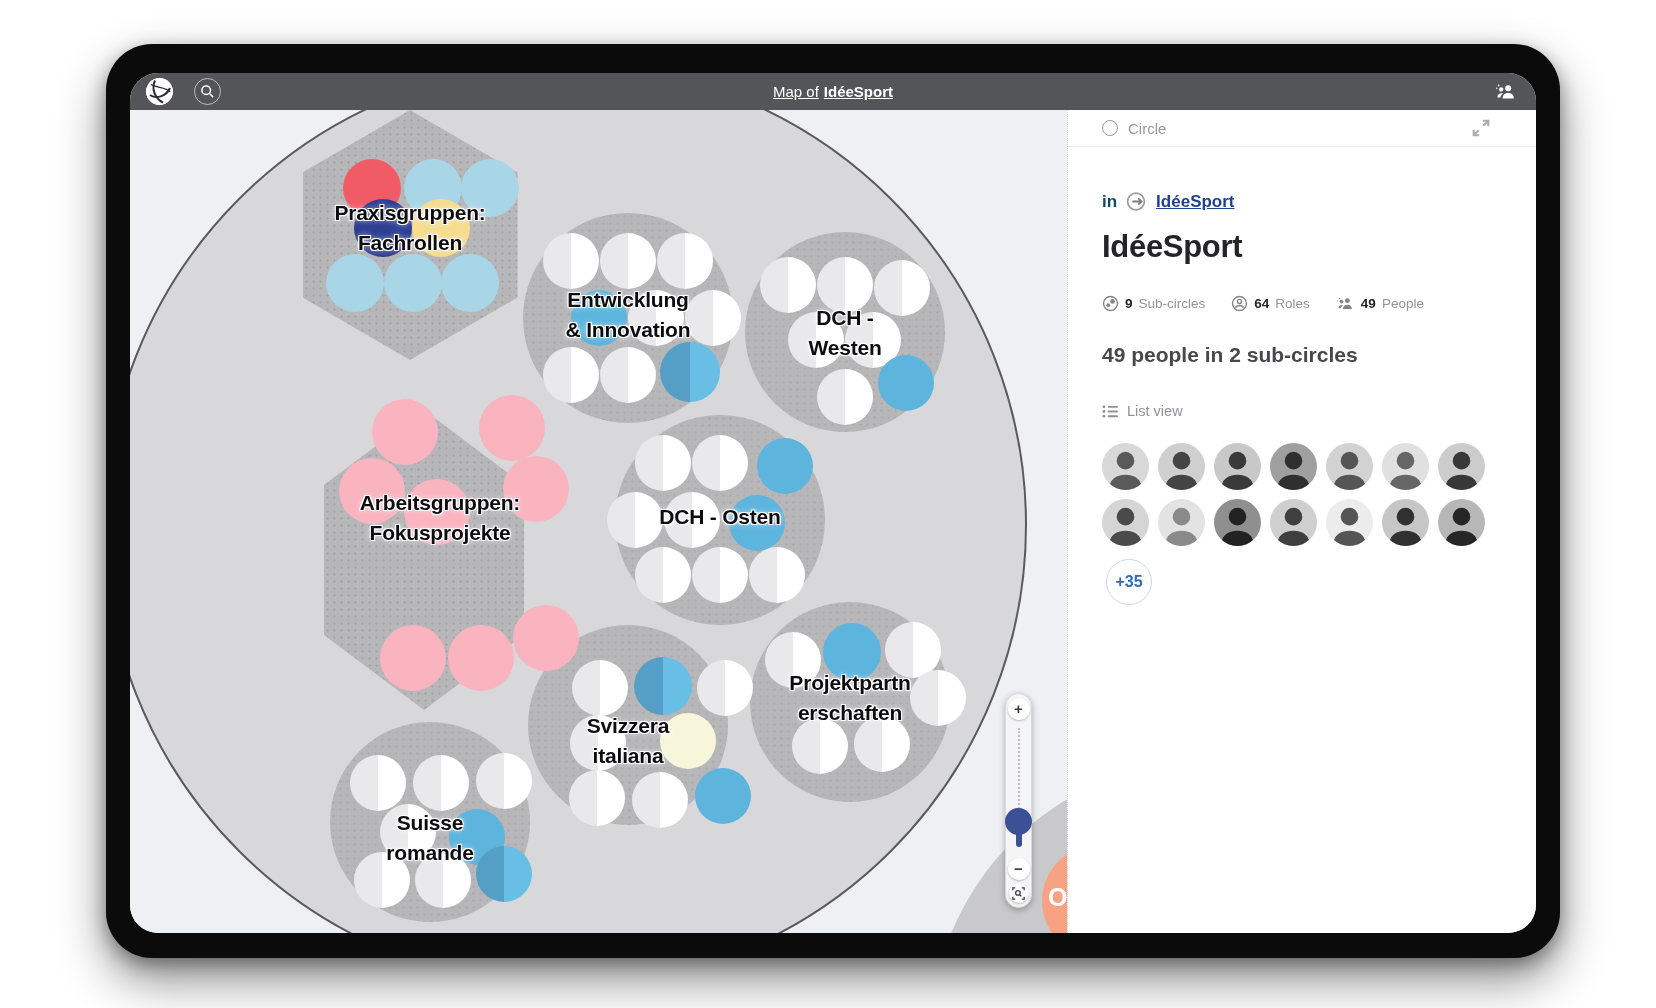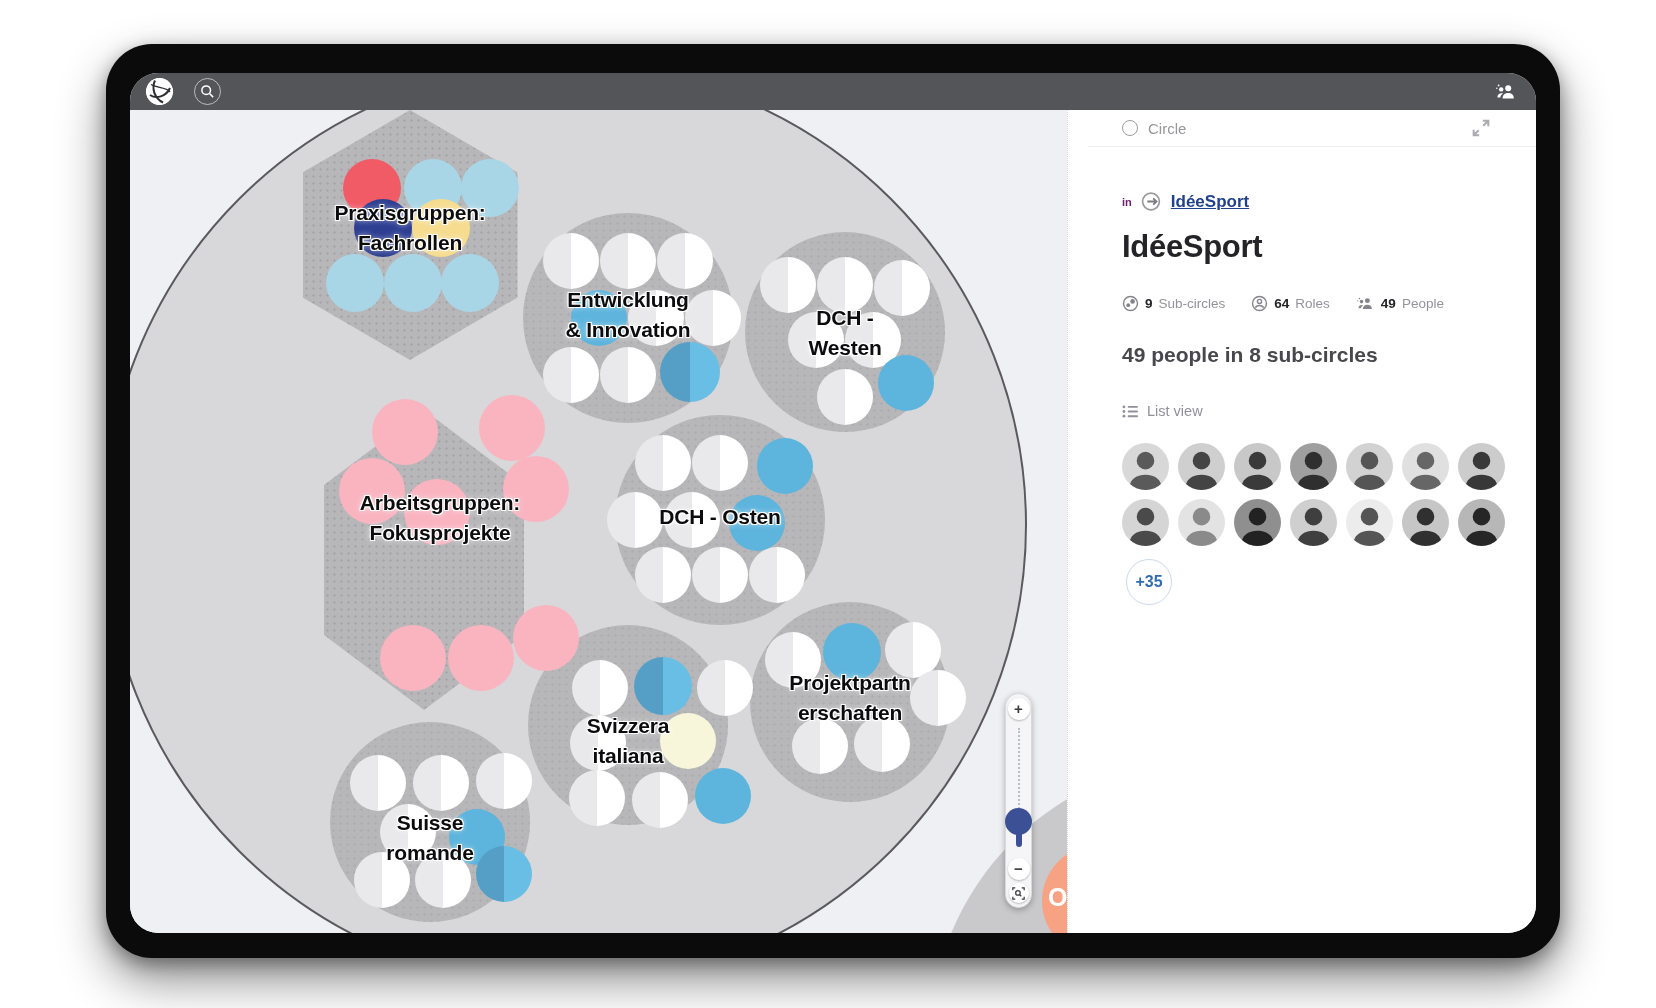--- a/index.html
+++ b/index.html
@@ -15,21 +15,21 @@
         display:flex;align-items:center;justify-content:center;overflow:hidden;}
   .searchbtn{position:absolute;left:64px;top:5px;width:27px;height:27px;border-radius:50%;
         border:1.5px solid rgba(255,255,255,.6);box-sizing:border-box;display:flex;align-items:center;justify-content:center;}
   .title{position:absolute;left:0;right:0;text-align:center;color:#fff;font-size:15px;text-decoration:underline;}
   .title .pre{margin-right:5px;}
   .title b{font-weight:700;}
   .peoplebtn{position:absolute;right:18px;top:7px;width:24px;height:24px;}
   
   .bodyrow{flex:1;display:flex;min-height:0;}
   .map{position:relative;width:937px;flex:0 0 937px;background:#eff0f3;overflow:hidden;}
-  .panel{flex:1;background:#fff;position:relative;border-left:1px dotted #d6d6da;padding-left:20px;}
+  .panel{flex:1;background:#fff;position:relative;border-left:1px dotted #d6d6da;}
   
   .outer-circle{position:absolute;left:-27px;top:-47px;width:924px;height:924px;border-radius:50%;
         background:#d8d8da;border:2.5px solid #5a5a5e;box-sizing:border-box;z-index:1;}
   .sibling-circle{position:absolute;left:800px;top:650px;width:560px;height:560px;border-radius:50%;
         background:#c9c9cb;z-index:1;}
   .cbg{position:absolute;border-radius:50%;z-index:2;
        background-image:radial-gradient(rgba(50,50,60,.07) 1px, transparent 1.3px);background-size:7px 7px;}
   .hex{position:absolute;z-index:2;clip-path:polygon(50% 0%,100% 25%,100% 75%,50% 100%,0% 75%,0% 25%);
        background-image:radial-gradient(rgba(50,50,60,.12) 1px, transparent 1.3px);background-size:7px 7px;}
   .member{position:absolute;border-radius:50%;z-index:3;}
@@ -54,21 +54,21 @@
   .zthumb::after{content:'';position:absolute;left:10.5px;top:22px;width:6px;height:17px;border-radius:3px;background:#3c5095;}
   .zreset{position:absolute;left:2.5px;top:189px;width:20px;height:20px;border-radius:50%;background:#fff;border:none;
        display:flex;align-items:center;justify-content:center;box-shadow:0 1px 2px rgba(0,0,0,.25);cursor:pointer;padding:0;}
   
   .phead{position:relative;height:36px;border-bottom:1px solid #ededf0;display:flex;align-items:center;}
   .circle-glyph{display:inline-block;width:14px;height:14px;border:1.5px solid #9c9ca0;border-radius:50%;margin-left:34px;}
   .phead-label{margin-left:10px;font-size:15px;color:#96969b;}
   .expandbtn{position:absolute;right:44px;top:7px;width:22px;height:22px;background:none;border:none;padding:0;cursor:pointer;}
   .pbody{position:relative;padding:0 0 0 34px;}
   .crumb{position:absolute;left:34px;top:44px;display:flex;align-items:center;gap:9px;}
-  .crumb-in{font-size:11px;font-weight:700;color:#701a75;}
+  .crumb-in{font-size:17px;font-weight:700;color:#0c4a6e;}
   .crumb-link{font-size:17px;font-weight:700;color:#21418f;text-decoration:underline;cursor:pointer;}
   .ptitle{position:absolute;left:34px;top:82px;margin:0;font-size:31px;font-weight:800;color:#242428;letter-spacing:-.3px;}
   .stats{position:absolute;left:34px;top:148px;display:flex;align-items:center;gap:26px;}
   .stat{display:flex;align-items:center;gap:6px;font-size:13.5px;color:#93939a;}
   .stat b{color:#242428;font-weight:700;}
   .psub{position:absolute;left:34px;top:196px;margin:0;font-size:21px;font-weight:700;color:#47474c;}
   .listview{position:absolute;left:34px;top:256px;display:flex;align-items:center;gap:8px;
        font-size:14.5px;color:#90909a;cursor:pointer;}
   .avatars{position:absolute;left:34px;top:296px;width:410px;display:flex;flex-wrap:wrap;gap:9px;}
   .avatar{width:47px;height:47px;border-radius:50%;overflow:hidden;filter:grayscale(1);cursor:pointer;}
@@ -90,20 +90,23 @@
           <path d="M4 17 C 10 21 20 19 24 10" fill="none" stroke="#2e2e32" stroke-width="2"></path>
           <path d="M9 2.5 C 5.5 10 8 20 17 24.5" fill="none" stroke="#2e2e32" stroke-width="2"></path>
           <path d="M5 6.5 C 12 10.5 21 9 24 14" fill="none" stroke="#2e2e32" stroke-width="1.4"></path>
         </svg>
       </div>
       <div class="searchbtn">
         <svg width="15" height="15" viewBox="0 0 16 16" fill="none" stroke="#ffffff" stroke-width="1.6">
           <circle cx="6.6" cy="6.6" r="4.6"></circle>
             <path d="M10.2 10.2 L14 14"></path>
         </svg>
+      </div>
+      <div class="title">
+        <span class="pre">Map of</span><b>IdéeSport</b>
       </div>
       <div class="peoplebtn">
         <svg width="24" height="24" viewBox="0 0 24 24" fill="#ffffff">
           <circle cx="14.2" cy="8.2" r="3"></circle>
           <path d="M8.6 18.5 c0-3.6 2.6-5.4 5.6-5.4 s5.6 1.8 5.6 5.4 z"></path>
           <circle cx="7.2" cy="9.4" r="2.2"></circle>
           <path d="M3.4 17.4 c0-2.8 1.9-4.2 4-4.2 c0.6 0 1.2 0.1 1.7 0.35 c-1.6 1-2.6 2.5-2.8 3.85 z"></path>
           <circle cx="4.6" cy="5.4" r="0.9"></circle>
             <circle cx="2.8" cy="8.2" r="0.7"></circle>
         </svg>
@@ -282,21 +285,21 @@
                 <path d="M7.2 14.8 c0-3 2.2-4.5 4.8-4.5 s4.8 1.5 4.8 4.5 z"></path>
                 <circle cx="5.8" cy="7" r="1.9"></circle>
                 <path d="M2.6 14 c0-2.3 1.6-3.5 3.4-3.5 c0.5 0 1 0.1 1.4 0.3 c-1.3 0.9-2.1 2-2.3 3.2 z"></path>
                 <circle cx="3.6" cy="3.8" r="0.8"></circle>
                   <circle cx="1.8" cy="6.2" r="0.6"></circle>
               </svg>
               <b>49</b>
               <span>People</span>
             </span>
           </div>
-          <h2 class="psub">49 people in 8 sub-circles</h2>
+          <h2 class="psub">49 people in 2 sub-circles</h2>
           <div class="listview">
             <svg width="17" height="15" viewBox="0 0 18 16">
               <circle cx="2" cy="3" r="1.5" fill="#90909a"></circle>
                 <rect x="6" y="2" width="11" height="2" rx="1" fill="#90909a"></rect>
               <circle cx="2" cy="8" r="1.5" fill="#90909a"></circle>
                 <rect x="6" y="7" width="11" height="2" rx="1" fill="#90909a"></rect>
               <circle cx="2" cy="13" r="1.5" fill="#90909a"></circle>
                 <rect x="6" y="12" width="11" height="2" rx="1" fill="#90909a"></rect>
             </svg>
             <span>List view</span>

